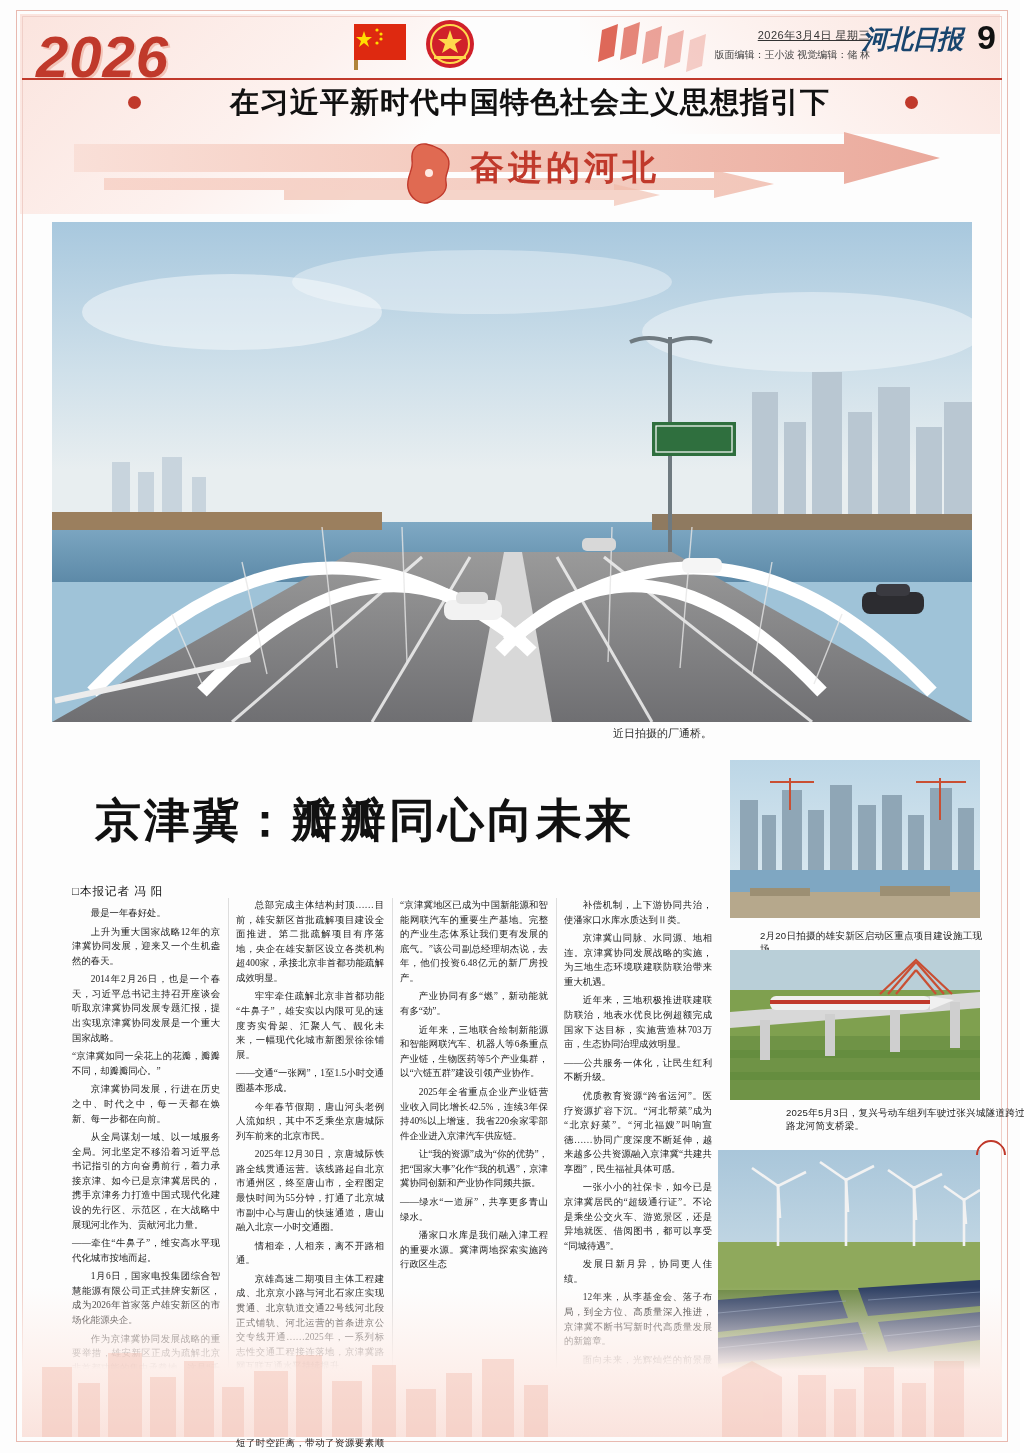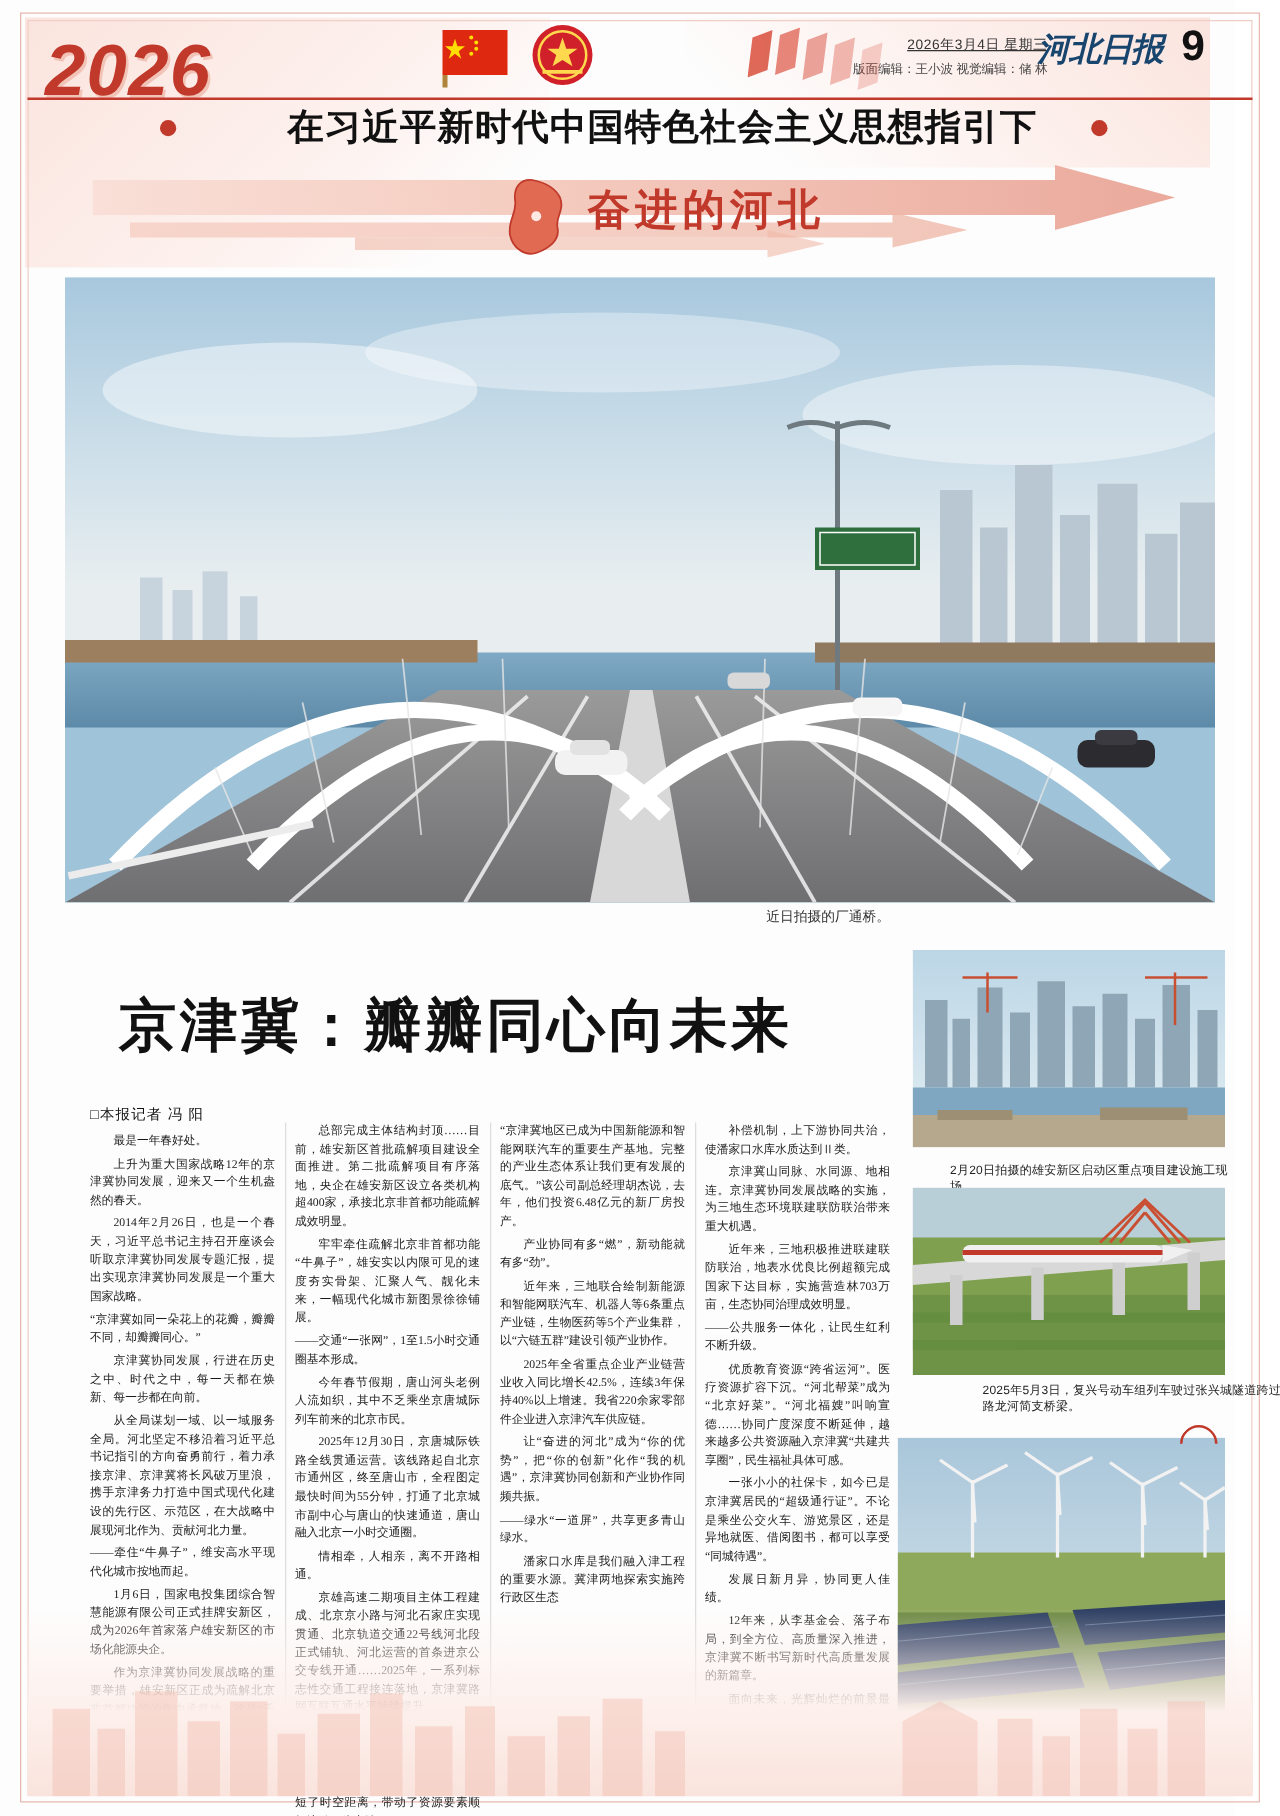--- a/index.html
+++ b/index.html
@@ -6,20 +6,21 @@
   body{
     width:1024px;height:1453px;
     background:#ffffff;
     font-family:"Liberation Serif", serif;
     position:relative;
     overflow:hidden;
   }
   .page{
     position:absolute;left:0;top:0;width:988px;height:1453px;
     background:#fdfdfd;
+    padding-left:32px;
   }
   
   .frame-outer{
     position:absolute;left:16px;top:10px;width:992px;height:1432px;
     border:1px solid #e8b9b0;
     box-sizing:border-box;
   }
   .frame-inner{
     position:absolute;left:22px;top:16px;width:980px;height:1420px;
     border:1px solid #f0cfc8;
@@ -345,42 +346,42 @@
   <div class="vline" style="left:228px;"></div>
   <div class="vline" style="left:392px;"></div>
   <div class="vline" style="left:556px;"></div>
 
   <div class="col" id="col1">
       <p>最是一年春好处。</p>
       <p>上升为重大国家战略12年的京津冀协同发展，迎来又一个生机盎然的春天。</p>
       <p>2014年2月26日，也是一个春天，习近平总书记主持召开座谈会听取京津冀协同发展专题汇报，提出实现京津冀协同发展是一个重大国家战略。</p>
       <p class="nohead">“京津冀如同一朵花上的花瓣，瓣瓣不同，却瓣瓣同心。”</p>
       <p>京津冀协同发展，行进在历史之中、时代之中，每一天都在焕新、每一步都在向前。</p>
-      <p>从全局谋划一域、以一域服务全局。河北坚定不移沿着习近平总书记指引的方向奋勇前行，着力承接京津、京津冀将长风破万里浪，携手京津务力打造中国式现代化建设的先行区、示范区，在大战略中展现河北作为、贡献河北力量。</p>
+      <p>从全局谋划一域、以一域服务全局。河北坚定不移沿着习近平总书记指引的方向奋勇前行，着力承接京津、如今已是京津冀居民的，携手京津务力打造中国式现代化建设的先行区、示范区，在大战略中展现河北作为、贡献河北力量。</p>
       <p class="nohead">——牵住“牛鼻子”，维安高水平现代化城市按地而起。</p>
       <p>1月6日，国家电投集团综合智慧能源有限公司正式挂牌安新区，成为2026年首家落户雄安新区的市场化能源央企。</p>
       <p>作为京津冀协同发展战略的重要举措，雄安新区正成为疏解北京非首都功能的集中承载地，这是“千年大计，国家大事”的初心所在。</p>
       <p>中国星网、中国中化、中国华能三家央企总部正式人驻运营，中国矿产</p>
     </div>
   <div class="col" id="col2">
       <p>总部完成主体结构封顶……目前，雄安新区首批疏解项目建设全面推进。第二批疏解项目有序落地，央企在雄安新区设立各类机构超400家，承接北京非首都功能疏解成效明显。</p>
       <p>牢牢牵住疏解北京非首都功能“牛鼻子”，雄安实以内限可见的速度夯实骨架、汇聚人气、靓化未来，一幅现代化城市新图景徐徐铺展。</p>
       <p class="nohead">——交通“一张网”，1至1.5小时交通圈基本形成。</p>
       <p>今年春节假期，唐山河头老例人流如织，其中不乏乘坐京唐城际列车前来的北京市民。</p>
       <p>2025年12月30日，京唐城际铁路全线贯通运营。该线路起自北京市通州区，终至唐山市，全程图定最快时间为55分钟，打通了北京城市副中心与唐山的快速通道，唐山融入北京一小时交通圈。</p>
       <p>情相牵，人相亲，离不开路相通。</p>
       <p>京雄高速二期项目主体工程建成、北京京小路与河北石家庄实现贯通、北京轨道交通22号线河北段正式铺轨、河北运营的首条进京公交专线开通……2025年，一系列标志性交通工程接连落地，京津冀路网互联互通水平持续提升。</p>
       <p>12年来，交通让“一张网”打破区域壁垒，京津冀主要城市1至1.5小时交通圈基本形成。便捷高效、互联互通的现代化综合交通网络，缩短了时空距离，带动了资源要素顺畅流动，为京津</p>
     </div>
   <div class="col" id="col3">
       <p class="nohead">“京津冀地区已成为中国新能源和智能网联汽车的重要生产基地。完整的产业生态体系让我们更有发展的底气。”该公司副总经理胡杰说，去年，他们投资6.48亿元的新厂房投产。</p>
       <p>产业协同有多“燃”，新动能就有多“劲”。</p>
       <p>近年来，三地联合绘制新能源和智能网联汽车、机器人等6条重点产业链，生物医药等5个产业集群，以“六链五群”建设引领产业协作。</p>
       <p>2025年全省重点企业产业链营业收入同比增长42.5%，连续3年保持40%以上增速。我省220余家零部件企业进入京津汽车供应链。</p>
-      <p>让“奋进的河北”成为“你的优势”，把“你的创新”化作“我的机遇”，京津冀协同创新和产业协作同频共振。</p>
+      <p>让“我的资源”成为“你的优势”，把“国家大事”化作“我的机遇”，京津冀协同创新和产业协作同频共振。</p>
       <p class="nohead">——绿水“一道屏”，共享更多青山绿水。</p>
       <p>潘家口水库是我们融入津工程的重要水源。冀津两地探索实施跨行政区生态</p>
     </div>
   <div class="col" id="col4">
       <p>补偿机制，上下游协同共治，使潘家口水库水质达到Ⅱ类。</p>
       <p>京津冀山同脉、水同源、地相连。京津冀协同发展战略的实施，为三地生态环境联建联防联治带来重大机遇。</p>
       <p>近年来，三地积极推进联建联防联治，地表水优良比例超额完成国家下达目标，实施营造林703万亩，生态协同治理成效明显。</p>
       <p class="nohead">——公共服务一体化，让民生红利不断升级。</p>
       <p>优质教育资源“跨省运河”。医疗资源扩容下沉。“河北帮菜”成为“北京好菜”。“河北福嫂”叫响宣德……协同广度深度不断延伸，越来越多公共资源融入京津冀“共建共享圈”，民生福祉具体可感。</p>
       <p>一张小小的社保卡，如今已是京津冀居民的“超级通行证”。不论是乘坐公交火车、游览景区，还是异地就医、借阅图书，都可以享受“同城待遇”。</p>

